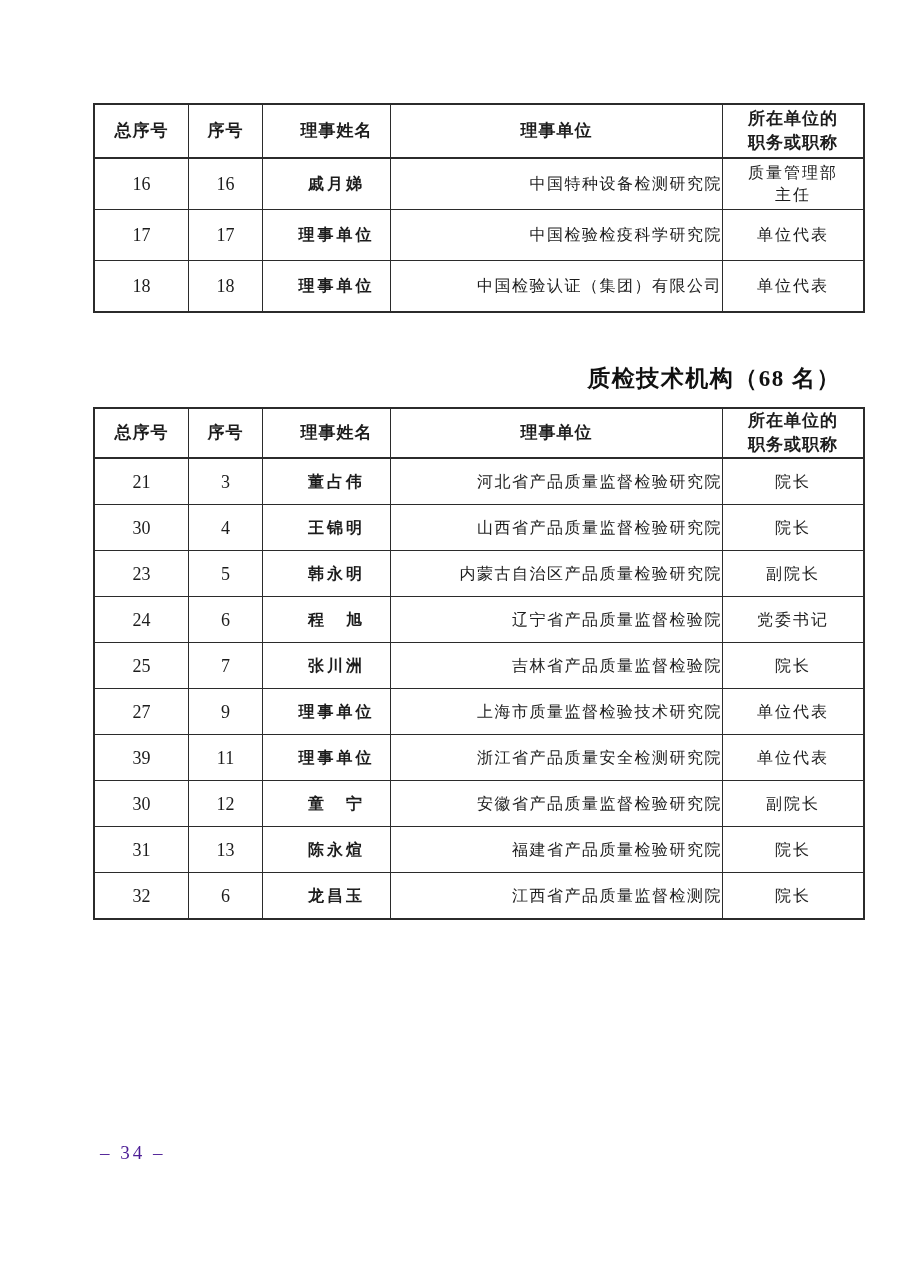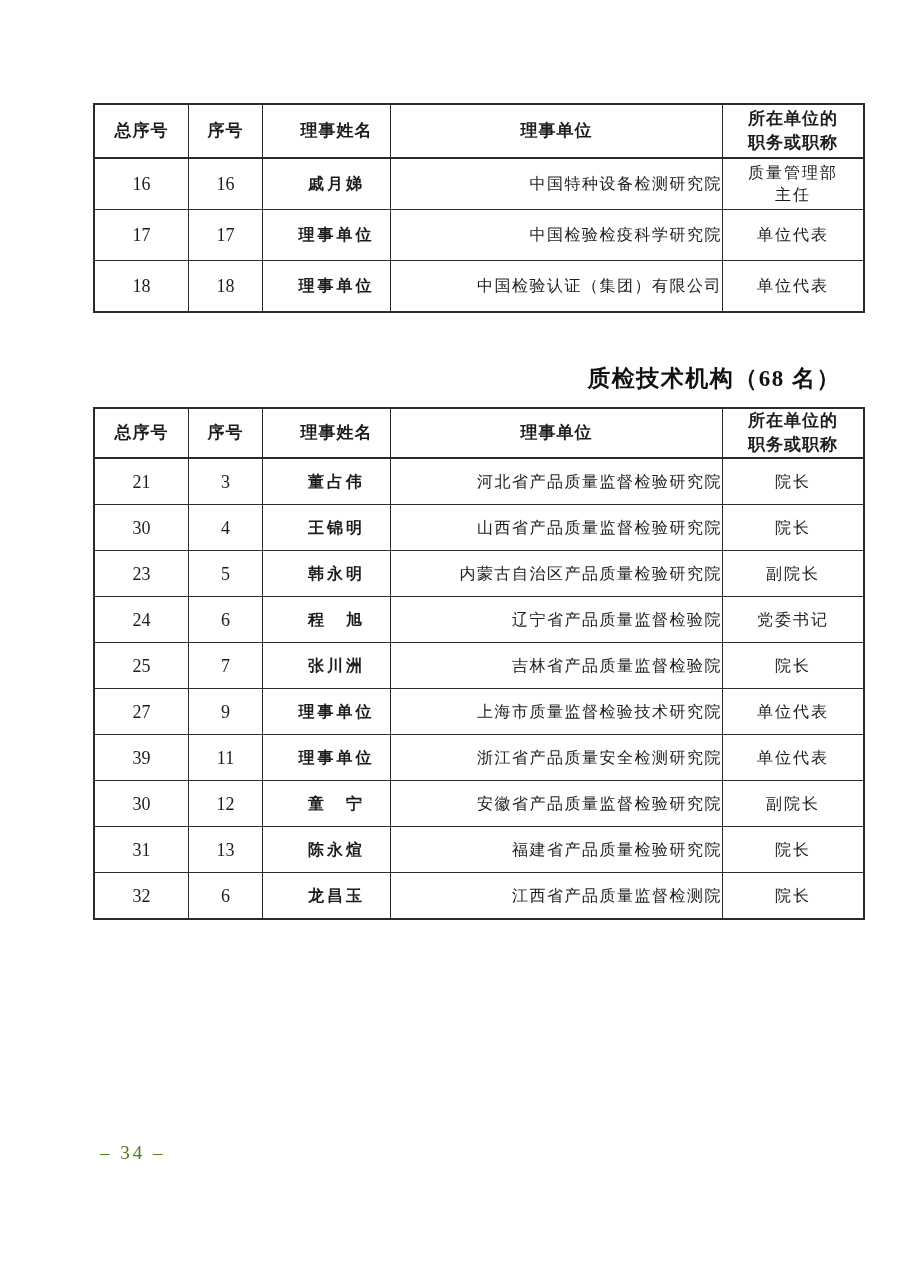--- a/index.html
+++ b/index.html
@@ -82,21 +82,21 @@
     font-size: 23px;
     letter-spacing: 1.5px;
     color: #111111;
   }
   .page-number {
     position: absolute;
     left: 84px;
     top: 1142px;
     font-size: 19px;
     letter-spacing: 3px;
-    color: #4d7c0f;
+    color: #4c1d95;
   }
 </style>
 </head>
 <body>
 
 <div class="page">
 
   <table class="member-table t1">
     <thead>
       <tr>

